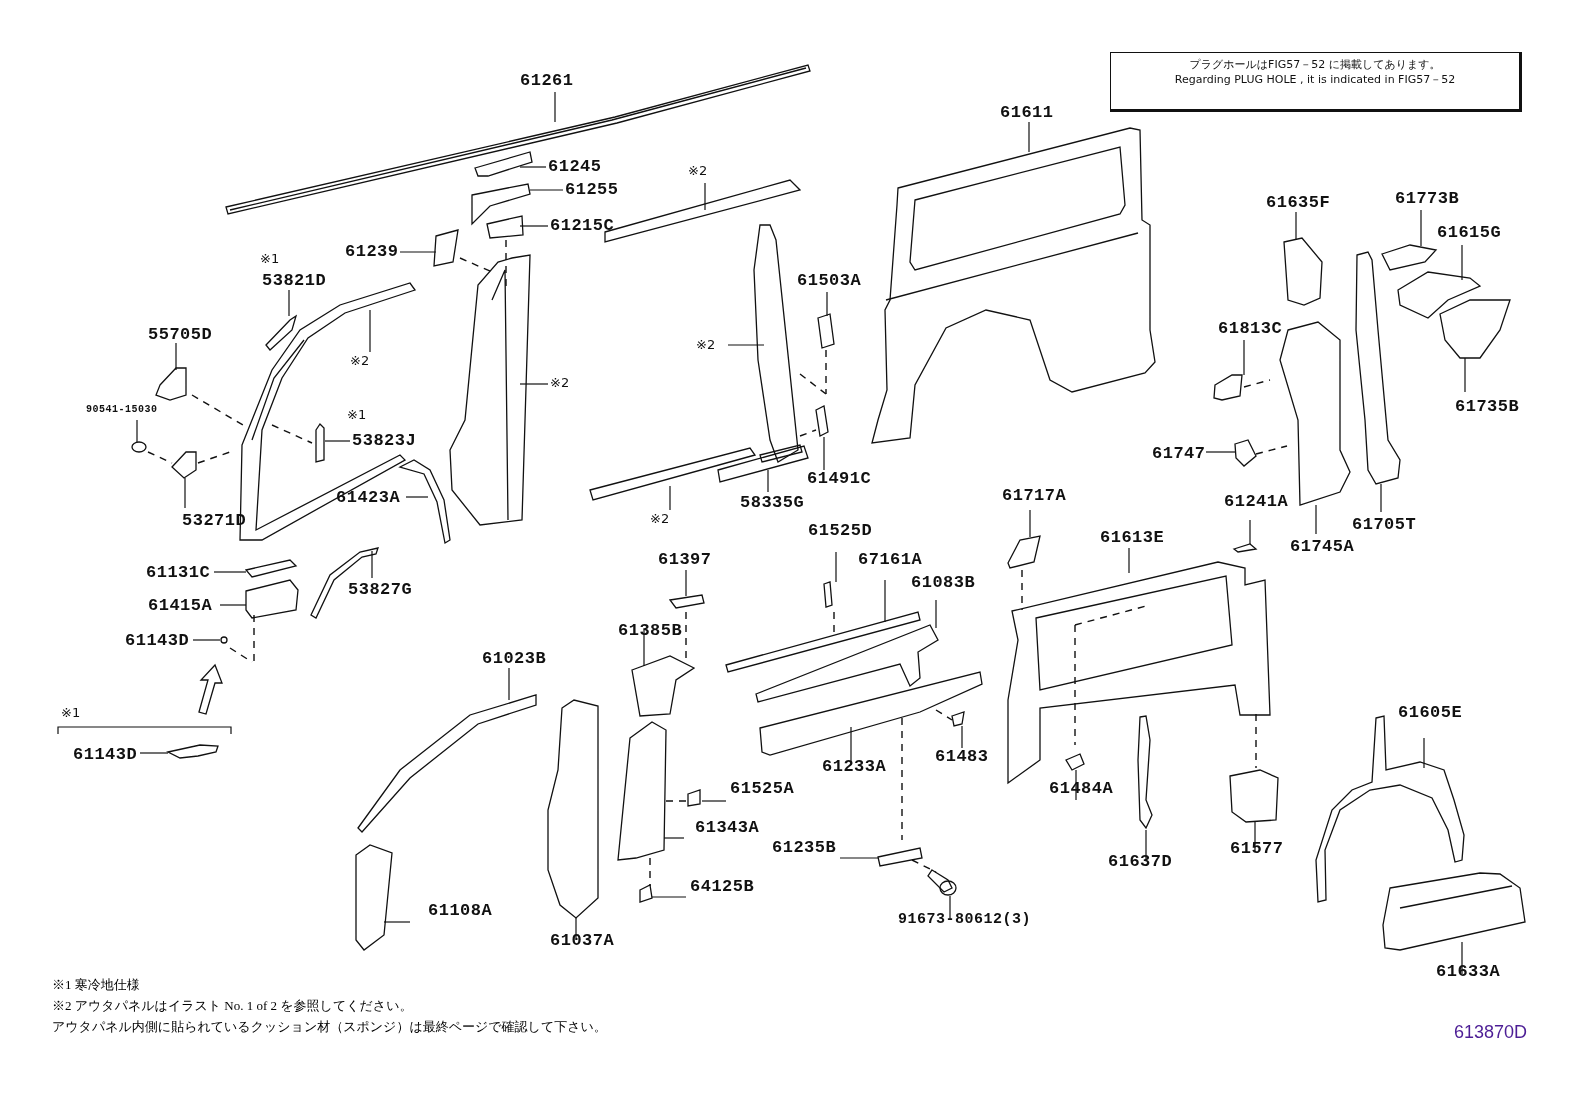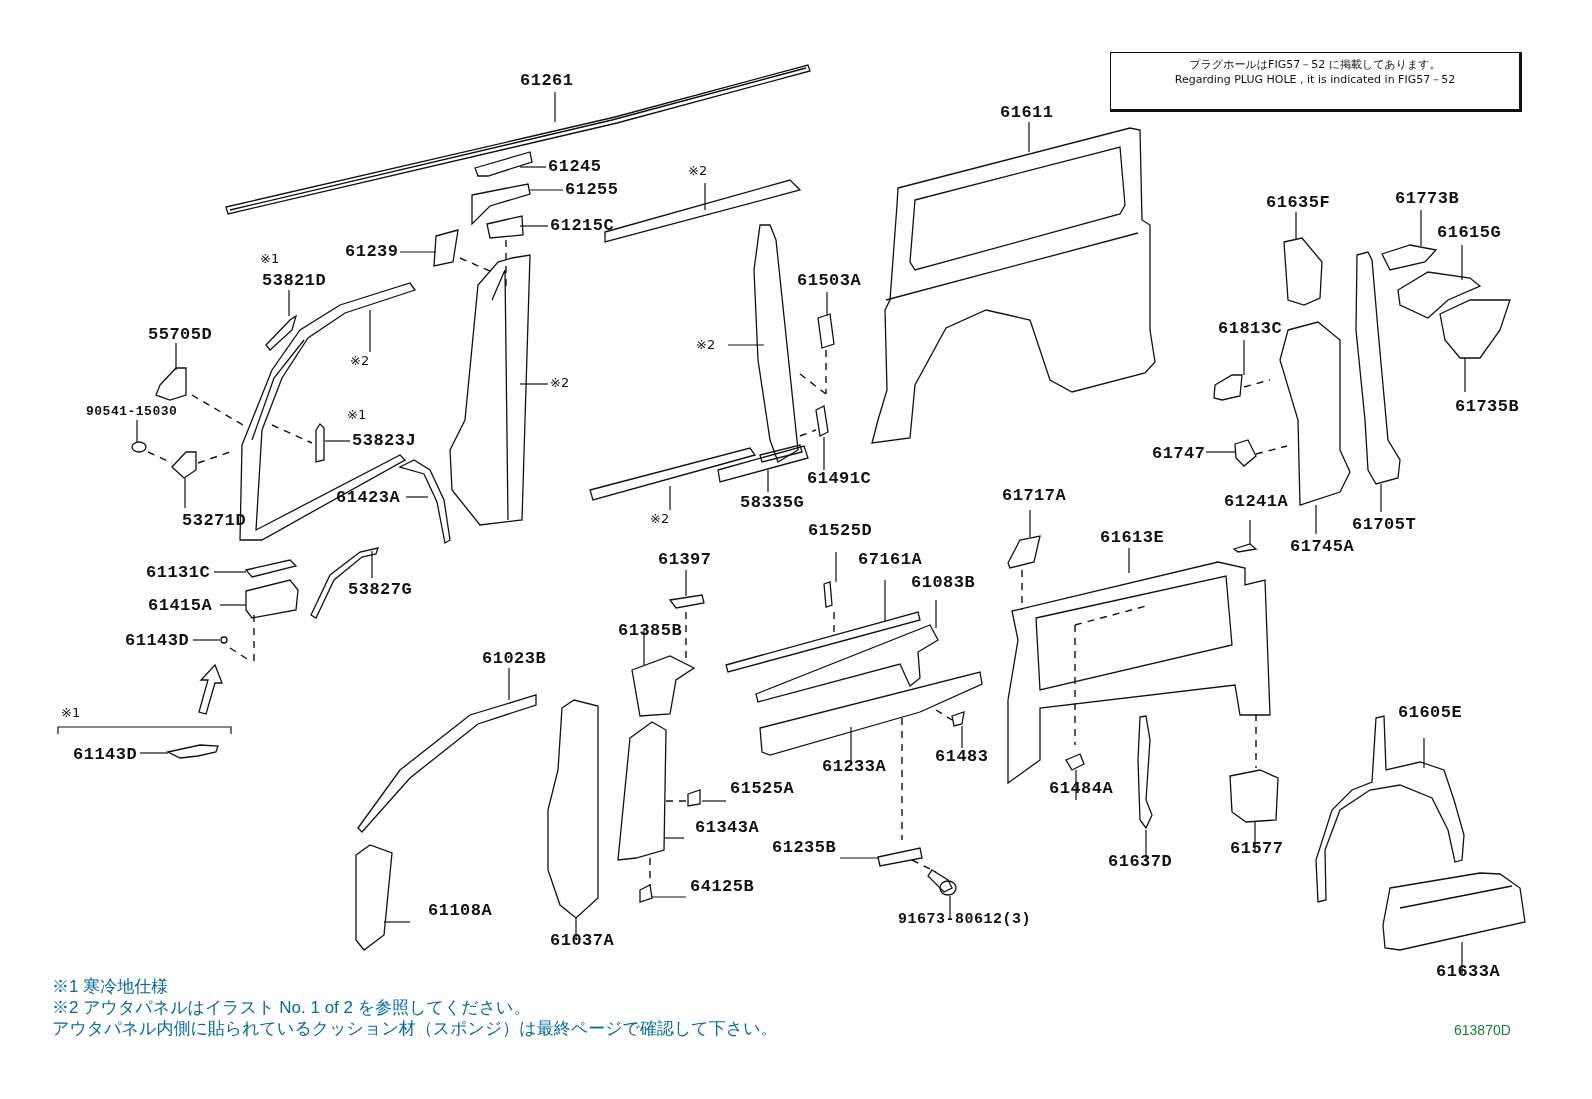--- a/index.html
+++ b/index.html
@@ -1,24 +1,24 @@
 <!DOCTYPE html>
 <html><head>
 <meta charset="utf-8">
 <style>
   html,body{margin:0;padding:0;background:#ffffff;}
   body{width:1592px;height:1099px;position:relative;overflow:hidden;font-family:"Liberation Serif",serif;}
   svg{position:absolute;left:0;top:0;}
   .lbl{position:absolute;font-family:"Liberation Mono","DejaVu Sans Mono",monospace;font-weight:bold;font-size:17px;color:#111;white-space:nowrap;letter-spacing:0.5px;line-height:1;}
-  .note{position:absolute;font-family:Liberation Sans, sans-serif;font-size:17px;color:#0369a1;white-space:nowrap;line-height:1;}
+  .note{position:absolute;font-family:Liberation Serif, serif;font-size:13px;color:#000000;white-space:nowrap;line-height:1;}
   .mark{position:absolute;font-family:"DejaVu Sans",sans-serif;font-size:13px;color:#111;white-space:nowrap;line-height:1;}
   .ref-box{position:absolute;left:1110px;top:52px;width:412px;height:60px;border:1px solid #111;border-right:3px solid #111;border-bottom:3px solid #111;box-sizing:border-box;text-align:center;}
   .ref-box div{font-family:"DejaVu Sans",sans-serif;font-size:11px;line-height:15px;color:#111;}
   .ref-box .bold{font-family:"Liberation Mono",monospace;font-weight:bold;font-size:14px;line-height:18px;}
-  .figno{position:absolute;left:1454px;top:1022px;font-family:"Liberation Sans",sans-serif;font-size:14px;color:#15803d;}
+  .figno{position:absolute;left:1454px;top:1022px;font-family:"Liberation Sans",sans-serif;font-size:18px;color:#4c1d95;}
   .part{fill:none;stroke:#111;stroke-width:1.3;}
   .lead{stroke:#111;stroke-width:1.2;fill:none;}
   .dash{stroke:#111;stroke-width:1.4;fill:none;stroke-dasharray:7 6;}
   .arrow{fill:#fff;stroke:#111;stroke-width:1.3;}
 </style>
 </head>
 <body>
 
 <svg width="1592" height="1099" viewBox="0 0 1592 1099">
 
@@ -327,21 +327,21 @@
 
 <div class="lbl" style="left:520px;top:72px;">61261</div>
 <div class="lbl" style="left:548px;top:158px;">61245</div>
 <div class="lbl" style="left:565px;top:181px;">61255</div>
 <div class="lbl" style="left:550px;top:217px;">61215C</div>
 <div class="lbl" style="left:345px;top:243px;">61239</div>
 <div class="mark" style="left:260px;top:252px;">※1</div>
 <div class="lbl" style="left:262px;top:272px;">53821D</div>
 <div class="lbl" style="left:148px;top:326px;">55705D</div>
 <div class="mark" style="left:350px;top:354px;">※2</div>
-<div class="lbl" style="left:86px;top:405px;font-size:13px;">90541-15030</div>
+<div class="lbl" style="left:86px;top:405px;font-size:10px;">90541-15030</div>
 <div class="mark" style="left:347px;top:408px;">※1</div>
 <div class="lbl" style="left:352px;top:432px;">53823J</div>
 <div class="lbl" style="left:158px;top:512px;margin-left:24px;">53271D</div>
 <div class="mark" style="left:550px;top:376px;">※2</div>
 <div class="lbl" style="left:336px;top:489px;">61423A</div>
 <div class="lbl" style="left:146px;top:564px;">61131C</div>
 <div class="lbl" style="left:148px;top:597px;">61415A</div>
 <div class="lbl" style="left:348px;top:581px;">53827G</div>
 <div class="lbl" style="left:125px;top:632px;">61143D</div>
 <div class="mark" style="left:61px;top:706px;">※1</div>

